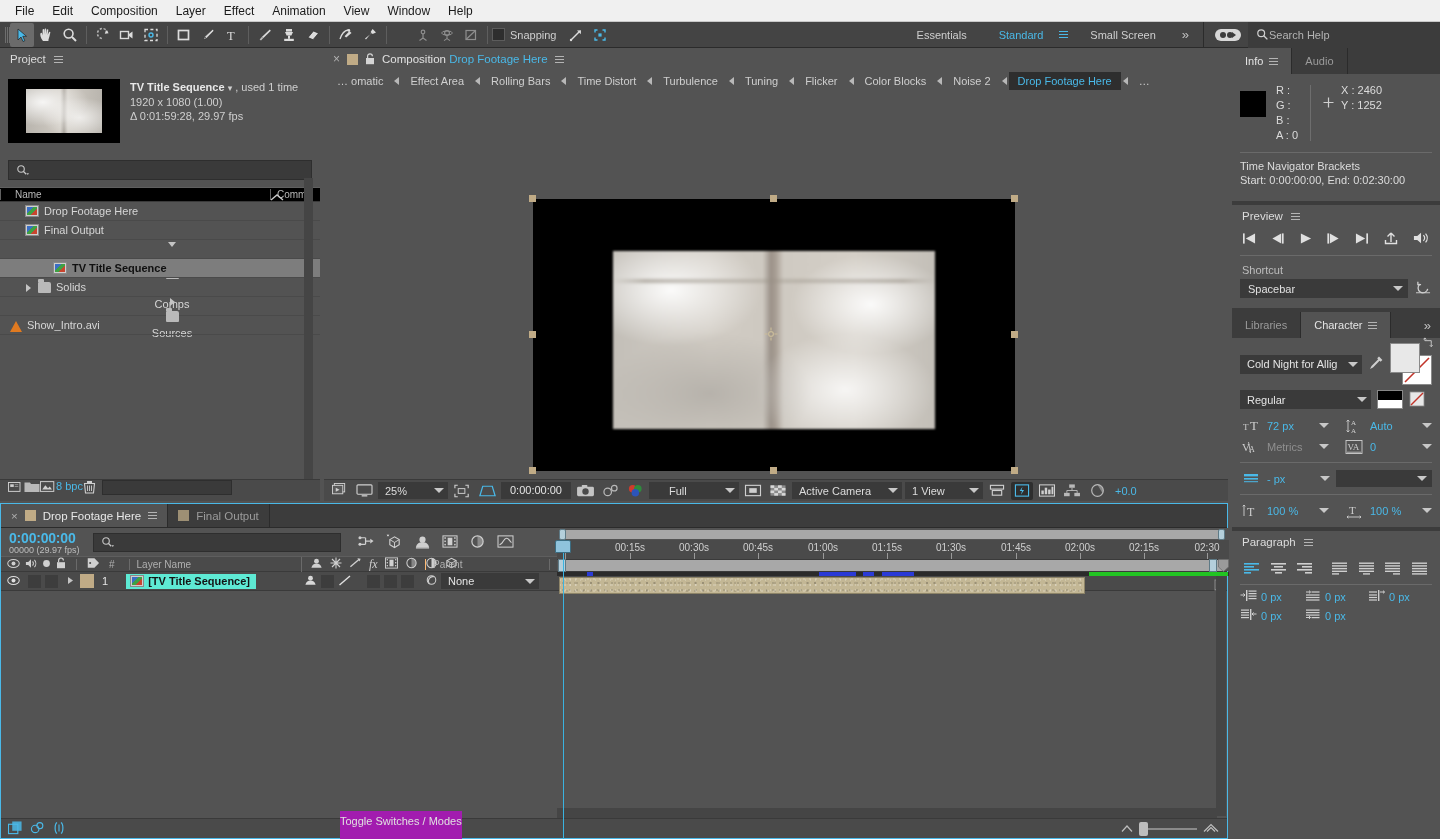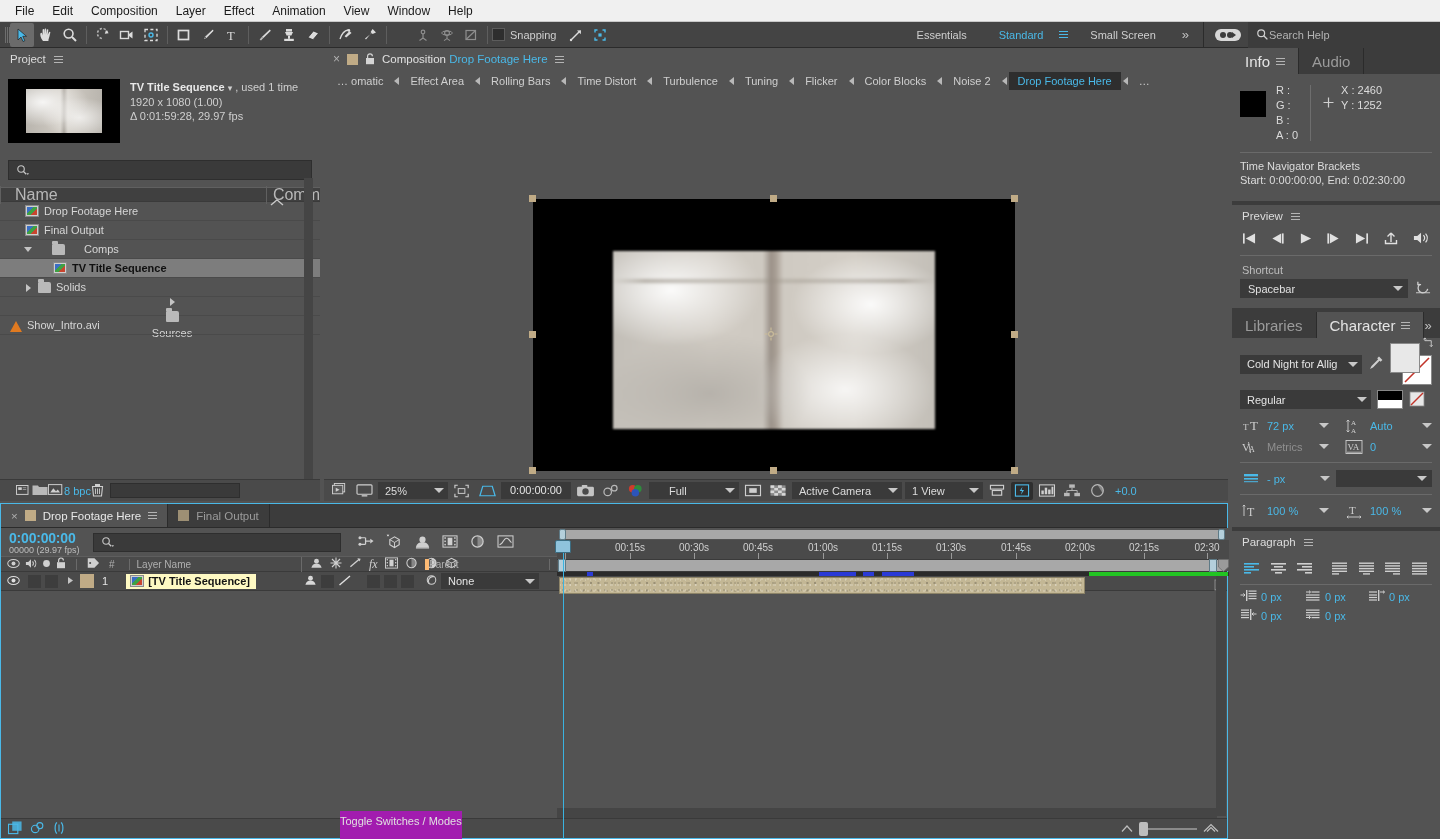--- a/index.html
+++ b/index.html
@@ -88,23 +88,23 @@
     filter: blur(0.6px);
   }
   .proj-meta { font-size: 11px; line-height: 14px; color: #cfcfcf; padding-top:1px; }
   .proj-meta .nm { font-weight: bold; color:#e8e8e8; }
   .proj-meta .dd { color:#d0d0d0; font-size: 9px; }
   .proj-search {
     margin: 17px 8px 0 8px; height: 20px; background: #3a3a3a; border:1px solid #2e2e2e;
     display:flex; align-items:center; padding-left: 7px;
   }
   .listhdr {
-    margin-top: 7px; height: 15px; background: #404040; border-top:1px solid #606060;
+    margin-top: 7px; height: 15px; background: #000000; border-top:1px solid #606060;
     border-bottom: 1px solid #3a3a3a; display:flex; align-items:center;
-    font-size: 16px; color: #b8b8b8; position: relative;
+    font-size: 10px; color: #b8b8b8; position: relative;
   }
   .listhdr .c1 { width: 270px; padding-left: 14px; border-left:1px solid #606060; }
   .listhdr .c2 { padding-left: 6px; border-left:1px solid #606060; }
   .listhdr .sortarrow { position:absolute; right: 36px; top: 4px; }
   .projlist { position:relative; }
   .prow {
     height: 19px; display: flex; align-items: center; font-size: 11px; color: #d6d6d6;
     border-bottom: 1px solid #4a4a4a; position: relative; cursor: default;
   }
   .prow.sel { background: #7d7d7d; }
@@ -134,21 +134,21 @@
     background: linear-gradient(135deg,#3b6fc4 0 38%, #3fa044 38% 62%, #c8452f 62% 100%);
   }
   .avi-ic { width:12px;height:13px;flex:0 0 auto; position:relative; }
   .avi-ic:after {
     content:''; position:absolute; left:0; bottom:0;
     border-bottom: 11px solid #e07a20; border-left: 6px solid transparent; border-right: 6px solid transparent;
   }
   .projlist-rest { height: 41px; }
   .proj-foot {
     position:absolute; left:0; bottom:0; width: 320px; height: 22px; background: #4a4a4a;
-    display:flex; align-items:center; gap: 0; padding-left: 16px; border-top:1px solid #3a3a3a;
+    display:flex; align-items:flex-start; gap: 0; padding-left: 8px; border-top:1px solid #3a3a3a;
   }
   .proj-foot .bpc { font-size: 11px; color: #4ab9e8; }
   .proj-foot .fld2 { width: 130px; height: 15px; background:#3a3a3a; border:1px solid #2e2e2e; margin-left: 6px; }
   .pscroll-v {
     position:absolute; right: 7px; top: 130px; width: 9px; height: 317px; background:#454545;
   }
 
   
   #compPanel { left: 324px; top: 48px; width: 904px; height: 453px; background: #535353; }
   .comp-tabrow {
@@ -209,21 +209,21 @@
     padding: 0 4px 0 7px; color:#dcdcdc; cursor:default;
   }
   .dnarrow { width:0;height:0;border-left:5px solid transparent;border-right:5px solid transparent;
              border-top:5px solid #c8c8c8; margin-left: 6px; }
   .tcbox { height:17px; background:#3a3a3a; padding: 0 9px; line-height:17px; color:#e4e4e4; }
   .plus00 { color:#4ab9e8; margin-left: 4px; }
 
   
   #rightDock { left: 1232px; top: 48px; width: 208px; height: 791px; background:#535353; }
   .rtabs { height: 26px; background:#3c3c3c; display:flex; align-items:stretch; }
-  .rtab { display:flex;align-items:center;gap:6px;padding:0 13px;font-size:15px;color:#9b9b9b;
+  .rtab { display:flex;align-items:center;gap:6px;padding:0 13px;font-size:11px;color:#9b9b9b;
           border-right:1px solid #2b2b2b; cursor:default;}
   .rtab.active { background:#535353; color:#e4e4e4; }
   .info-body { padding: 9px 8px 0 8px; }
   .info-top { display:flex; gap: 10px; }
   .swatch { width: 26px; height: 26px; background:#000; margin-top:8px; }
   .rgba { font-size:11px; line-height:15px; color:#dcdcdc; }
   .vline { width:1px; background:#6e6e6e; margin: 2px 6px 2px 2px; }
   .xy { font-size:11px; line-height:15px; color:#dcdcdc; padding-left: 14px; position:relative;}
   .xy .crosshair { position:absolute; left:-4px; top:14px; width:11px; height:11px; }
   .info-divider { height:1px; background:#6a6a6a; margin: 9px 0 6px 0; }
@@ -284,21 +284,21 @@
   .tl-icons { display:flex; align-items:center; gap: 11px; margin-left: 17px; }
   .tl-colhdr {
     height: 16px; background:#4a4a4a; border-top:1px solid #5e5e5e; border-bottom:1px solid #3a3a3a;
     display:flex; align-items:center; font-size:10px; color:#b0b0b0; position:relative;
   }
   .tl-layer {
     height: 19px; background:#4a4a4a; display:flex; align-items:center; font-size:11px;
     border-bottom:1px solid #3a3a3a; position:relative;
   }
   .lname-box {
-    background:#fef9c3; color:#141414; font-weight:bold; height: 15px; display:flex; align-items:center;
+    background:#5eead4; color:#141414; font-weight:bold; height: 15px; display:flex; align-items:center;
     padding: 0 6px 0 4px; gap:4px;
   }
   .cell-dk { width:13px;height:13px;background:#3d3d3d; }
   .ruler-area { position:absolute; left: 556px; top: 24px; width: 672px; height: 312px; }
   .navbrackets { height: 12px; background:#535353; position:relative; }
   .navbrackets .bar { position:absolute; left: 5px; right: 6px; top: 2px; height: 9px; background:#a8a8a8; border-radius:1px; }
   .navbrackets .hl, .navbrackets .hr {
     position:absolute; top:1px; width:7px; height:11px; background:#b4cfdb; border:1px solid #5e7a86; border-radius:2px;
   }
   .ruler { height: 20px; background:#4a4a4a; position:relative; border-bottom:1px solid #3a3a3a; }
@@ -576,21 +576,21 @@
         <span class="comp-ic"></span>
         <span class="lbl">Drop Footage Here</span>
       </div>
 
       <div class="prow" style="padding-left:25px;gap:5px;">
         <span class="comp-ic"></span>
         <span class="lbl">Final Output</span>
       </div>
 
 
-      <div class="prow" style="padding-left:24px;gap:19px;">
+      <div class="prow" style="padding-left:24px;gap:19px;flex-direction:column;">
         <span class="tri open"></span>
         <span class="folder-ic"></span>
         <span class="lbl">Comps</span>
       </div>
 
 
       <div class="prow sel" style="padding-left:53px;gap:5px;">
         <span class="comp-ic"></span>
         <span class="lbl">TV Title Sequence</span>
       </div>
@@ -1425,21 +1425,21 @@
               <path d="M7 1 A5 5 0 0 1 7 11 Z" fill="#d0d0d0"></path>
             </svg>
         </span>
         <span>
           <svg width="13" height="12" viewBox="0 0 14 12">
               <path d="M2 3.5 L7 1 L12 3.5 L12 8.5 L7 11 L2 8.5 Z" fill="none" stroke="#d0d0d0" stroke-width="1.1"></path>
               <path d="M2 3.5 L7 6 L12 3.5 M7 6 L7 11" stroke="#d0d0d0" stroke-width="0.9" fill="none"></path>
             </svg>
         </span>
       </span>
-      <span style="position:absolute;left:424px;border-left:4px solid #fdba74;">Parent</span>
+      <span style="position:absolute;left:424px;border-left:1px solid #fdba74;padding-left:7px;">Parent</span>
       <span style="position:absolute;left:548px;width:1px;height:11px;background:#6a6a6a;"></span>
     </div>
 
     <div class="tl-layer">
       <span style="padding-left:6px;">
         <svg width="13" height="11" viewBox="0 0 14 11">
             <ellipse cx="7" cy="5.5" rx="6.2" ry="4.3" fill="none" stroke="#e0e0e0" stroke-width="1.1"></ellipse>
             <circle cx="7" cy="5.5" r="2.1" fill="#e0e0e0"></circle>
           </svg>
       </span>

